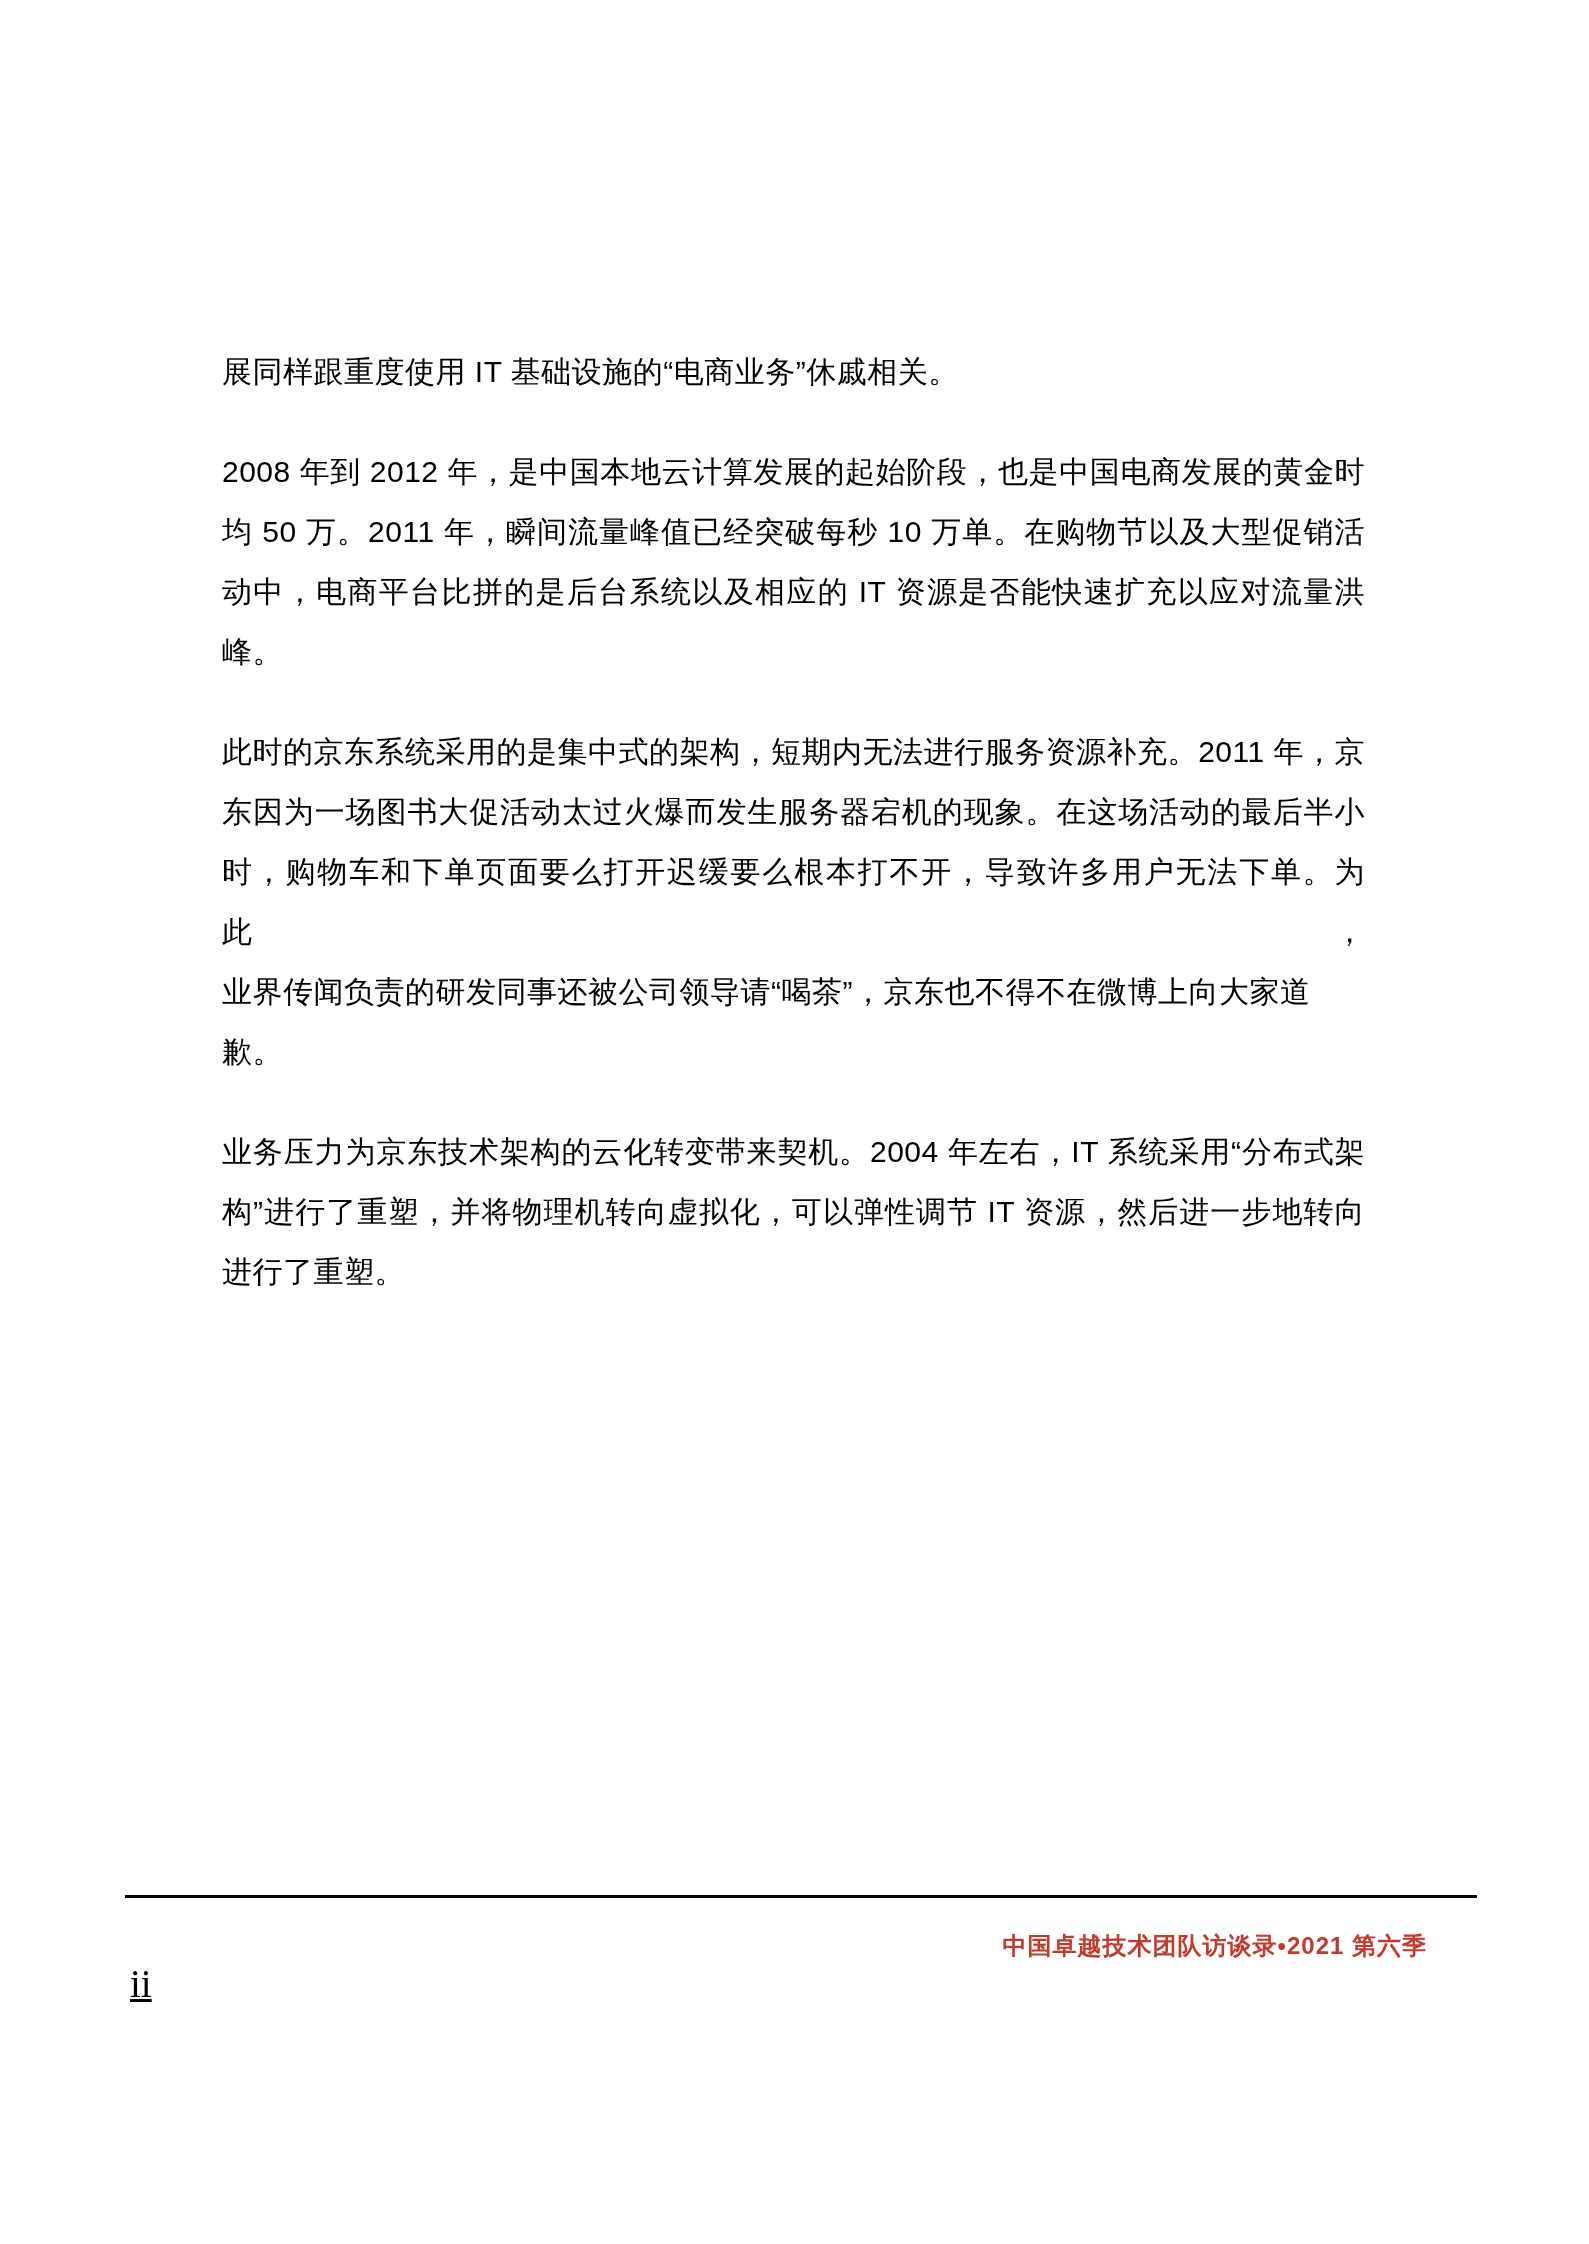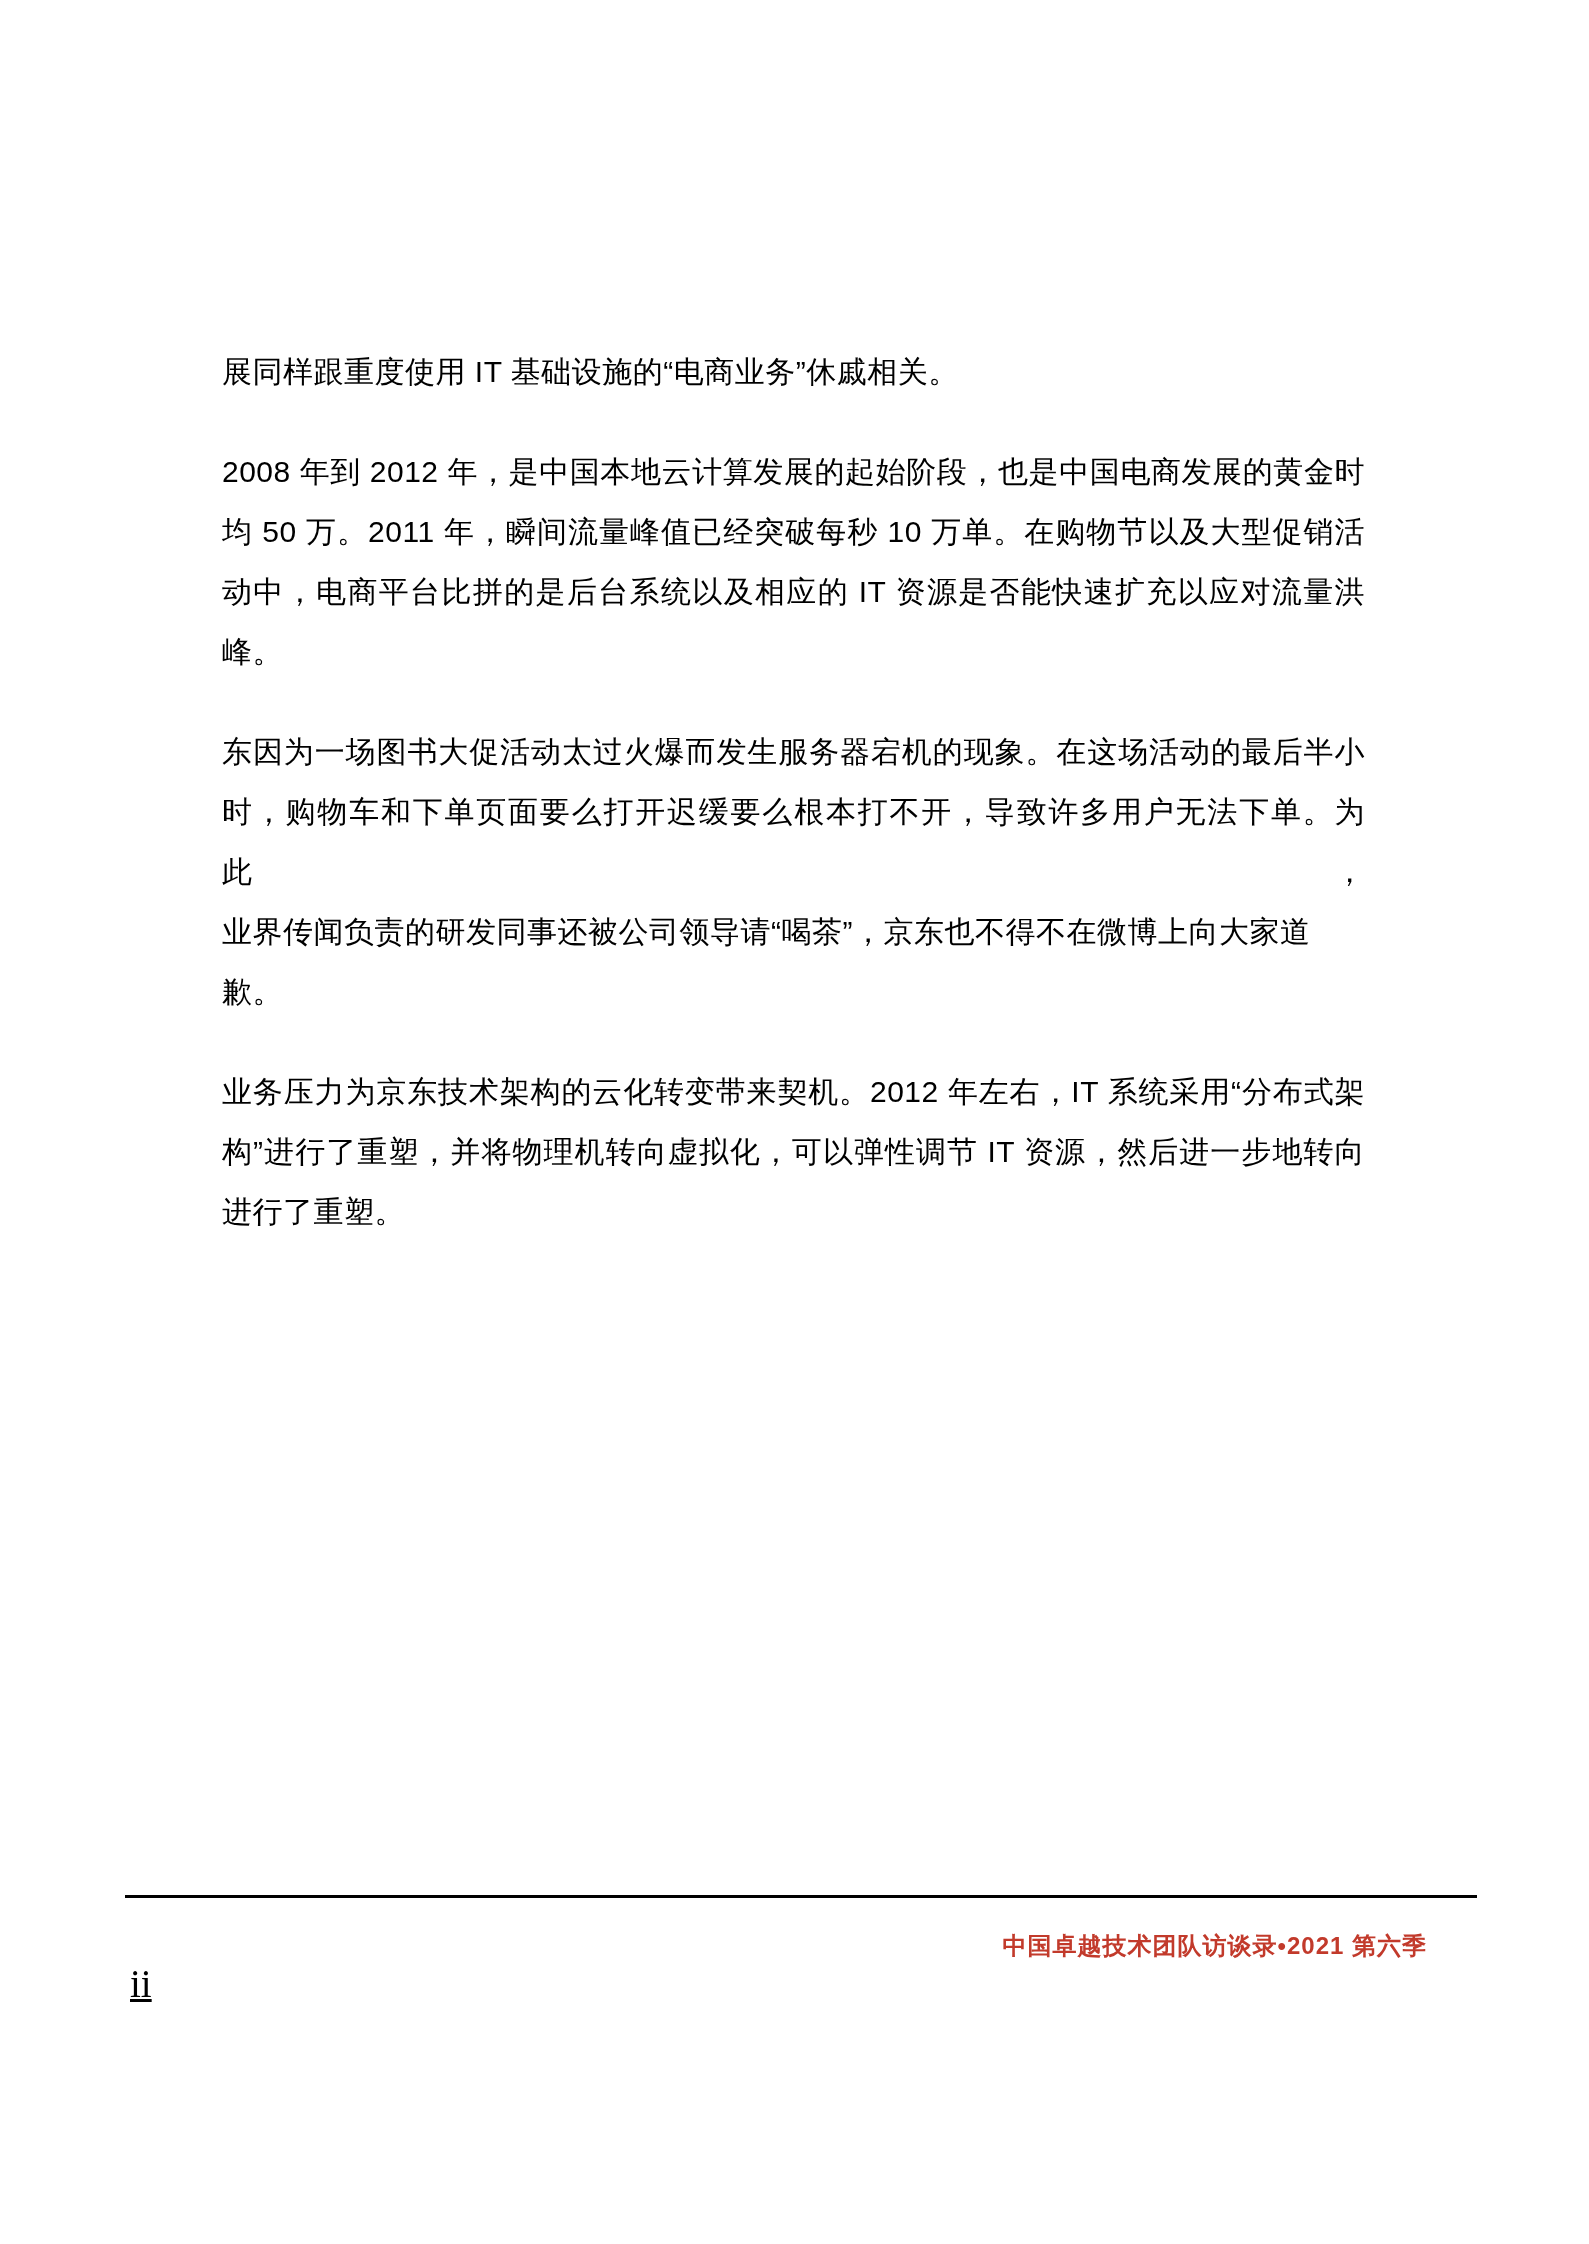--- a/index.html
+++ b/index.html
@@ -75,26 +75,27 @@
   <div class="paragraph">
         <div class="text-line last-line">展同样跟重度使用 IT 基础设施的“电商业务”休戚相关。</div>
       </div>
       <div class="paragraph">
         <div class="text-line">2008 年到 2012 年，是中国本地云计算发展的起始阶段，也是中国电商发展的黄金时</div>
         <div class="text-line">均 50 万。2011 年，瞬间流量峰值已经突破每秒 10 万单。在购物节以及大型促销活</div>
         <div class="text-line">动中，电商平台比拼的是后台系统以及相应的 IT 资源是否能快速扩充以应对流量洪</div>
         <div class="text-line last-line">峰。</div>
       </div>
       <div class="paragraph">
+        <div class="text-line">此时的京东系统采用的是集中式的架构，短期内无法进行服务资源补充。2011 年，京</div>
         <div class="text-line">东因为一场图书大促活动太过火爆而发生服务器宕机的现象。在这场活动的最后半小</div>
         <div class="text-line">时，购物车和下单页面要么打开迟缓要么根本打不开，导致许多用户无法下单。为此，</div>
         <div class="text-line last-line">业界传闻负责的研发同事还被公司领导请“喝茶”，京东也不得不在微博上向大家道歉。</div>
       </div>
       <div class="paragraph">
-        <div class="text-line">业务压力为京东技术架构的云化转变带来契机。2012 年左右，IT 系统采用“分布式架</div>
+        <div class="text-line">业务压力为京东技术架构的云化转变带来契机。2004 年左右，IT 系统采用“分布式架</div>
         <div class="text-line">构”进行了重塑，并将物理机转向虚拟化，可以弹性调节 IT 资源，然后进一步地转向</div>
         <div class="text-line last-line">进行了重塑。</div>
       </div>
     </main>
 
   <div class="footer-rule" style="background: rgb(0, 0, 0);"></div>
 
   <div class="footer-title" style="color: rgb(194, 58, 43);">中国卓越技术团队访谈录•2021 第六季</div>
 
   <div class="page-number">ii</div>

